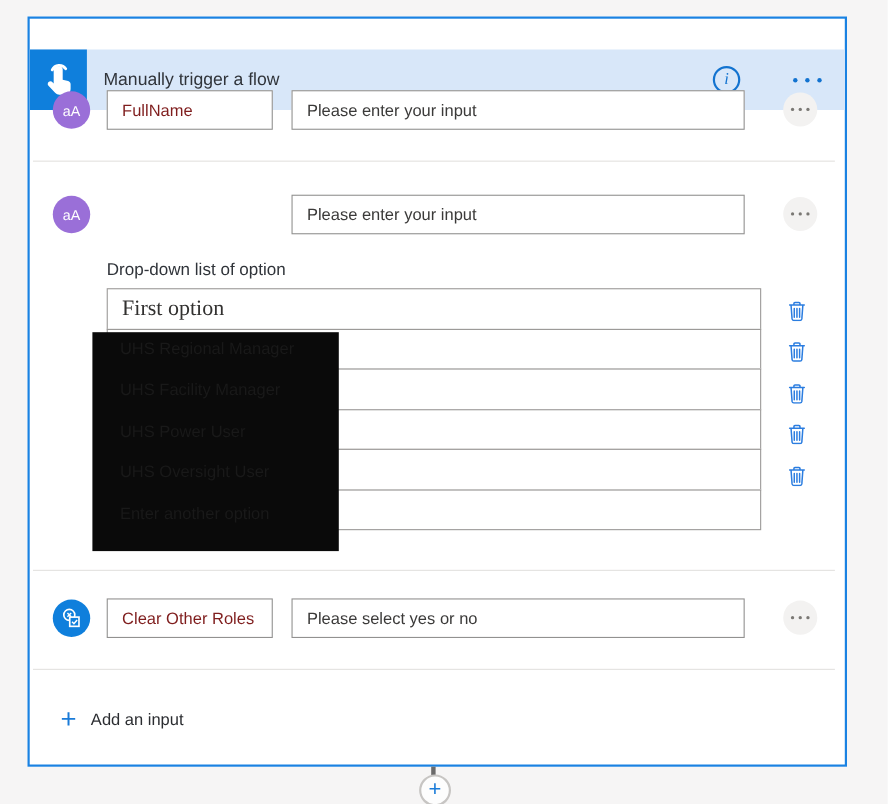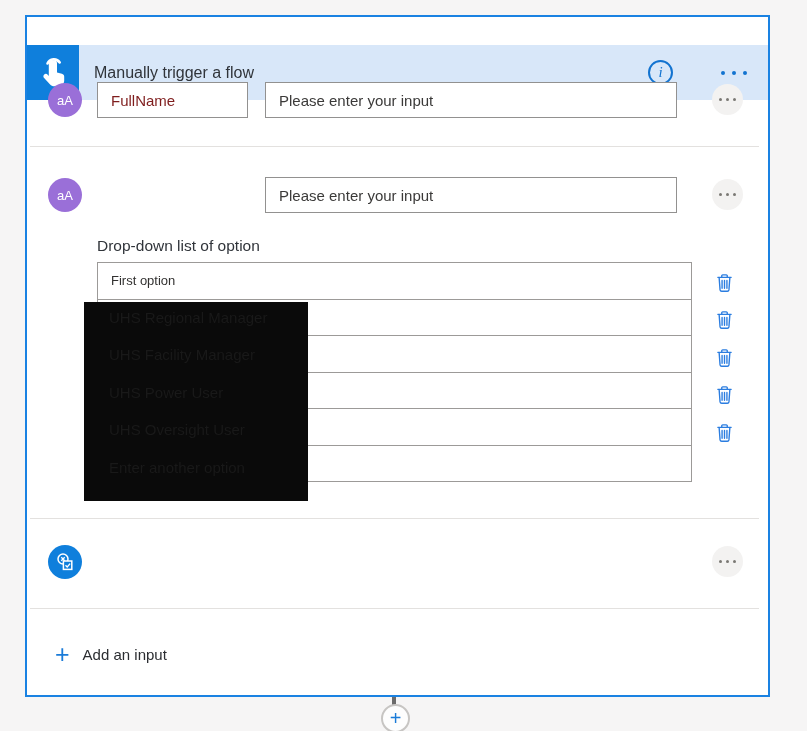--- a/index.html
+++ b/index.html
@@ -66,21 +66,21 @@
 
   
   .options { position:absolute; left:70px; top:245px; width:595px; }
   .opt-row {
     height:37.5px; border:1px solid #9c9a98; margin-top:-1px; background:#fff;
     display:flex; align-items:center;
   }
   .opt-row:first-child { margin-top:0; }
   .opt-row input {
     width:100%; height:100%; border:none; outline:none; background:transparent;
-    font-family:Liberation Sans, sans-serif; font-size:13px; color:#323130; padding:0 13px;
+    font-family:Liberation Serif, serif; font-size:20px; color:#323130; padding:0 13px;
   }
   .trash-btn {
     position:absolute; left:686px; width:22px; height:22px; background:none; border:none;
     cursor:pointer; padding:0; display:flex; align-items:center; justify-content:center;
   }
 
   
   .redaction {
     position:absolute; left:57px; top:285px; width:224px; height:199px;
     background:#0a0a0a; overflow:hidden;
@@ -217,20 +217,22 @@
     <div class="divider" style="top:501px;"></div>
 
     <span class="badge blue" style="left:21px; top:528px;">
       <svg width="20" height="20" viewBox="0 0 20 20">
         <circle cx="8" cy="7" r="5" fill="none" stroke="#ffffff" stroke-width="1.5"></circle>
         <path d="M6.3 5.3 l3.4 3.4 M9.7 5.3 l-3.4 3.4" stroke="#ffffff" stroke-width="1.3"></path>
         <rect x="8.4" y="9" width="8.4" height="8.4" fill="#0f7fdc" stroke="#ffffff" stroke-width="1.5"></rect>
         <path d="M10.5 13.3 l1.7 1.7 2.9 -3.4" fill="none" stroke="#ffffff" stroke-width="1.4"></path>
       </svg>
     </span>
+    <input class="box" style="left: 70px; top: 527px; width: 151px;" value="Clear Other Roles">
+    <input class="box" style="left: 238px; top: 527px; width: 412px;" placeholder="Please select yes or no">
     <button class="menu-btn" style="left:685px; top:529px;">
         <i></i>
         <i></i>
         <i></i>
       </button>
 
     <div class="divider" style="top:591px;"></div>
 
     <button class="add-input">
       <span class="plus">+</span>

